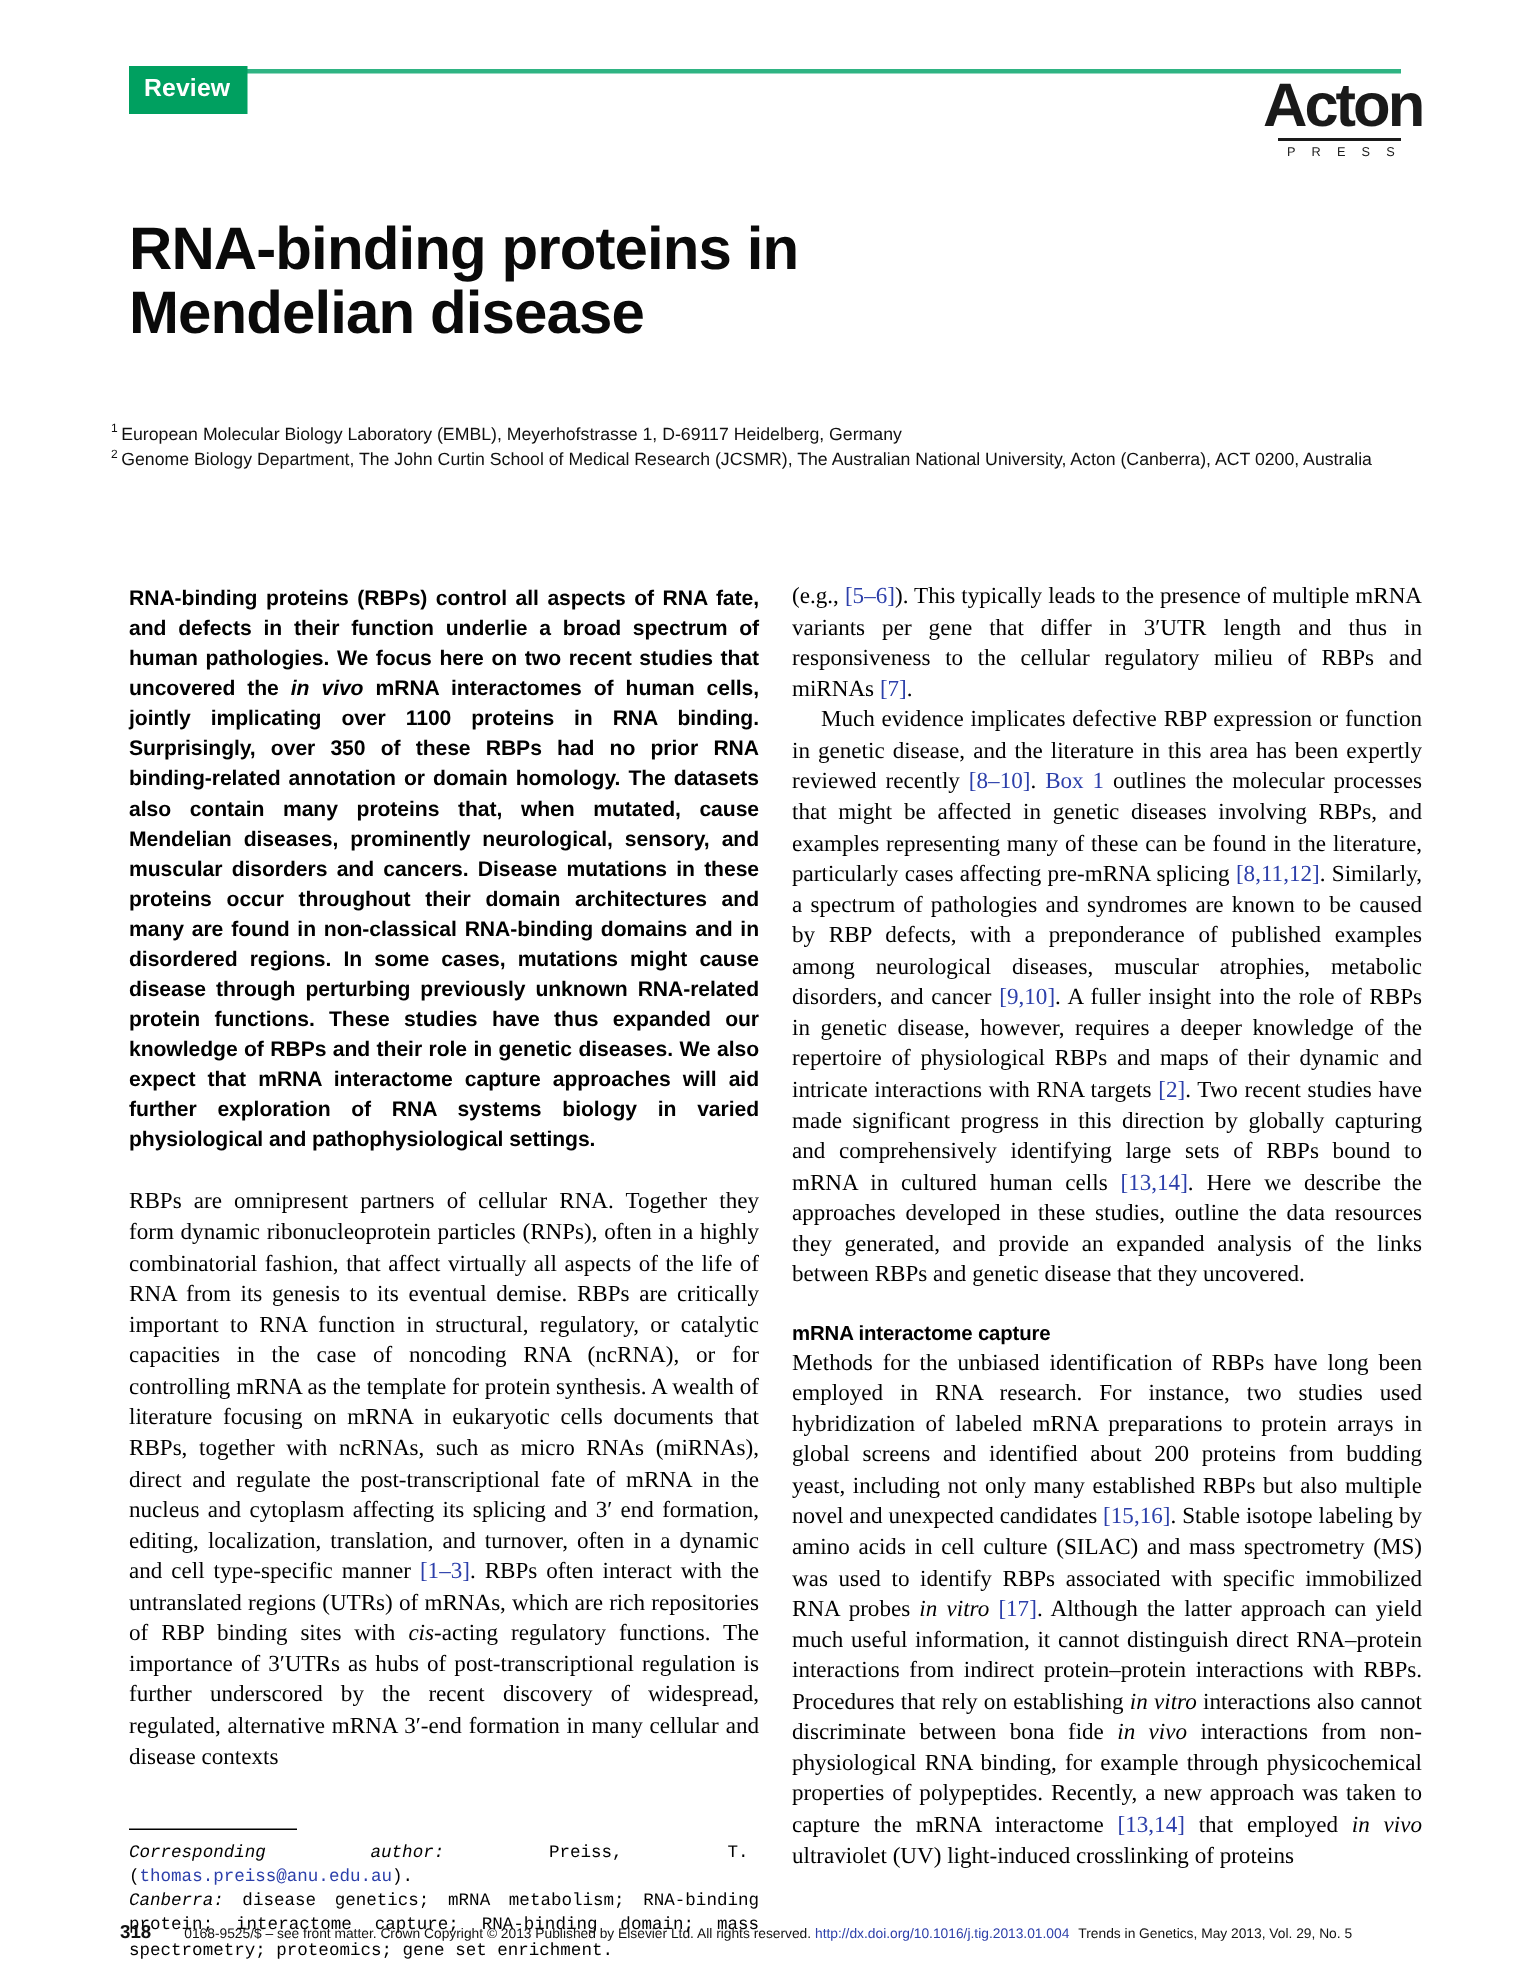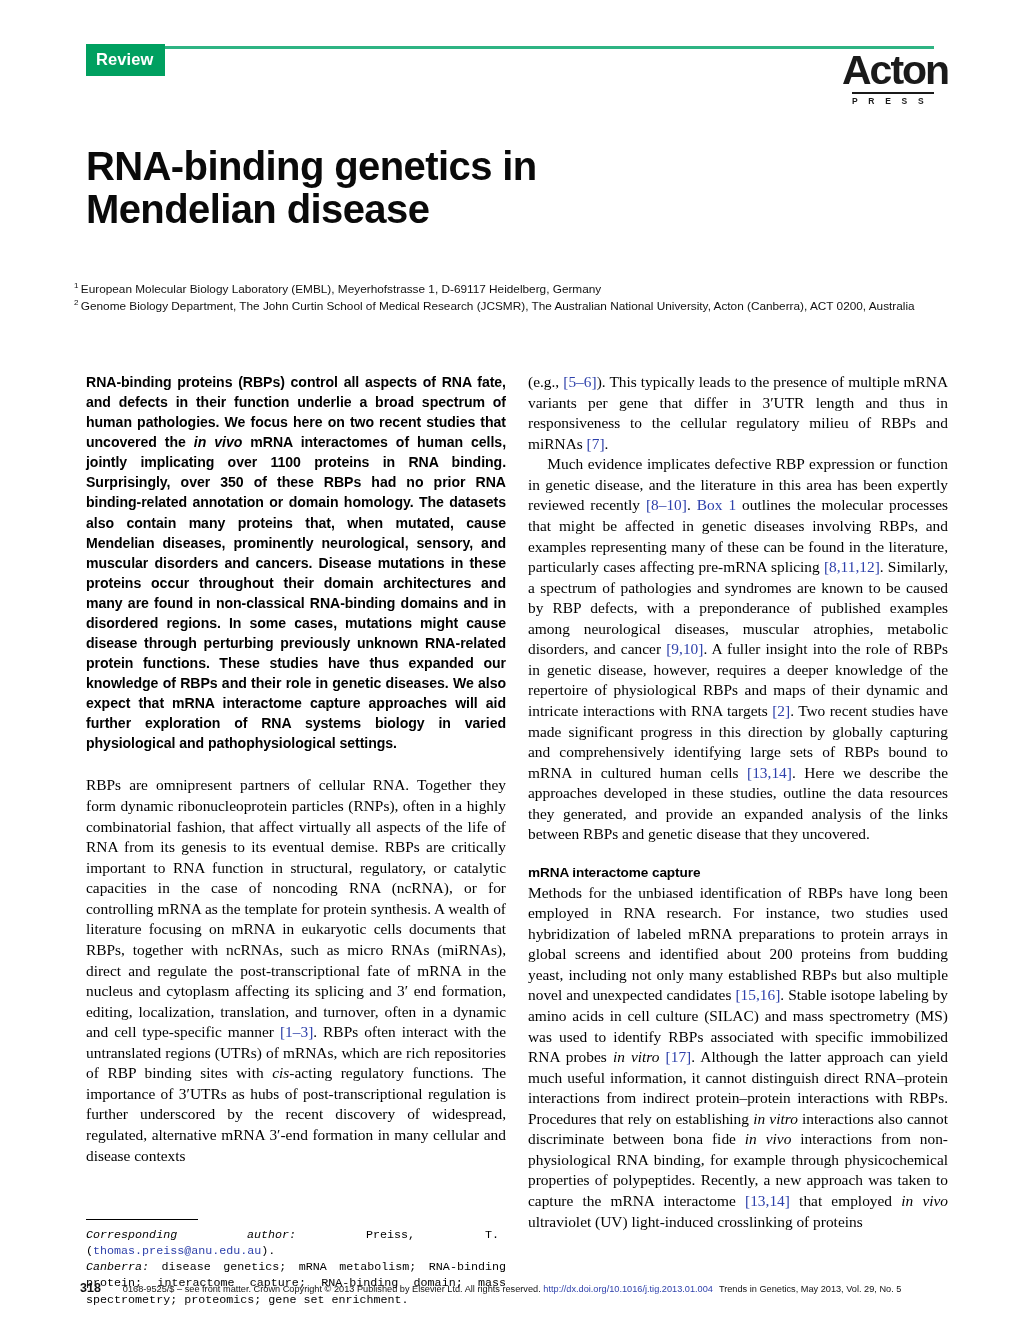--- a/index.html
+++ b/index.html
@@ -61,26 +61,26 @@
     display: block;
     text-align: right;
   }
   .cellpress .cp-rule {
     height: 2px;
     background: #1a1a1a;
     margin: 2px 0 2px 10px;
   }
   .cellpress .press-word {
     font-family: "Liberation Sans", sans-serif;
-    font-weight: bold;
+    font-weight: normal;
     font-size: 8.5px;
     letter-spacing: 4.2px;
     color: #1a1a1a;
     display: block;
-    text-align: left;
+    text-align: right;
     padding-left: 10px;
   }
 
   
   .title {
     position: absolute;
     left: 86px;
     top: 118px;
     width: 640px;
     font-family: "Liberation Sans", sans-serif;
@@ -119,21 +119,21 @@
   }
   .affiliations sup {
     font-size: 8px;
     vertical-align: super;
     line-height: 0;
   }
 
   
   .col {
     position: absolute;
-    top: 372px;
+    top: 388px;
     width: 420px;
   }
   .col-left  { left: 86px; }
   .col-right { left: 528px; }
 
   .abstract {
     font-family: "Liberation Sans", sans-serif;
     font-weight: bold;
     font-size: 14.1px;
     line-height: 1.425;
@@ -220,21 +220,21 @@
 
   <div class="green-rule"></div>
   <div class="review-badge">Review</div>
 
   <div class="cellpress">
     <span class="cell-word">Acton</span>
     <div class="cp-rule"></div>
     <span class="press-word">P R E S S</span>
   </div>
 
-  <h1 class="title">RNA-binding genetics in Mendelian disease</h1>
+  <h1 class="title">RNA-binding proteins in Mendelian disease</h1>
   <div class="affiliations"><sup>1</sup> European Molecular Biology Laboratory (EMBL), Meyerhofstrasse 1, D-69117 Heidelberg, Germany<br><sup>2</sup> Genome Biology Department, The John Curtin School of Medical Research (JCSMR), The Australian National University, Acton (Canberra), ACT 0200, Australia</div>
 
   <div class="col col-left">
     <p class="abstract">RNA-binding proteins (RBPs) control all aspects of RNA fate, and defects in their function underlie a broad spectrum of human pathologies. We focus here on two recent studies that uncovered the <em>in vivo</em> mRNA interactomes of human cells, jointly implicating over 1100 proteins in RNA binding. Surprisingly, over 350 of these RBPs had no prior RNA binding-related annotation or domain homology. The datasets also contain many proteins that, when mutated, cause Mendelian diseases, prominently neurological, sensory, and muscular disorders and cancers. Disease mutations in these proteins occur throughout their domain architectures and many are found in non-classical RNA-binding domains and in disordered regions. In some cases, mutations might cause disease through perturbing previously unknown RNA-related protein functions. These studies have thus expanded our knowledge of RBPs and their role in genetic diseases. We also expect that mRNA interactome capture approaches will aid further exploration of RNA systems biology in varied physiological and pathophysiological settings.</p>
     <div class="spacer-abs"></div>
     <p class="body">RBPs are omnipresent partners of cellular RNA. Together they form dynamic ribonucleoprotein particles (RNPs), often in a highly combinatorial fashion, that affect virtually all aspects of the life of RNA from its genesis to its eventual demise. RBPs are critically important to RNA function in structural, regulatory, or catalytic capacities in the case of noncoding RNA (ncRNA), or for controlling mRNA as the template for protein synthesis. A wealth of literature focusing on mRNA in eukaryotic cells documents that RBPs, together with ncRNAs, such as micro RNAs (miRNAs), direct and regulate the post-transcriptional fate of mRNA in the nucleus and cytoplasm affecting its splicing and 3′ end formation, editing, localization, translation, and turnover, often in a dynamic and cell type-specific manner <span class="ref">[1–3]</span>. RBPs often interact with the untranslated regions (UTRs) of mRNAs, which are rich repositories of RBP binding sites with <em>cis</em>-acting regulatory functions. The importance of 3′UTRs as hubs of post-transcriptional regulation is further underscored by the recent discovery of widespread, regulated, alternative mRNA 3′-end formation in many cellular and disease contexts</p>
   </div>
 
   <div class="col col-right">
     <p class="body">(e.g., <span class="ref">[5–6]</span>). This typically leads to the presence of multiple mRNA variants per gene that differ in 3′UTR length and thus in responsiveness to the cellular regulatory milieu of RBPs and miRNAs <span class="ref">[7]</span>.</p>

